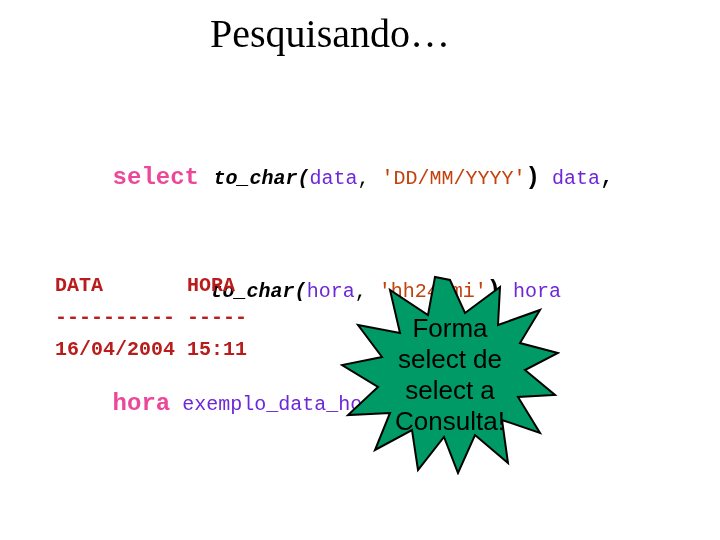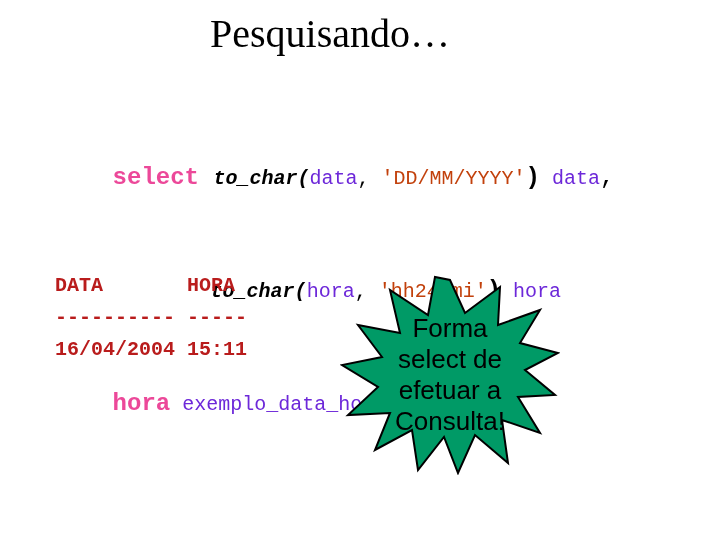--- a/index.html
+++ b/index.html
@@ -113,18 +113,18 @@
 <span>16/04/2004 15:11</span></div>
 
   <div class="burst-wrap">
     <svg width="220" height="200" viewBox="0 0 220 200">
       <polygon points="
         110,5 125,38 160,12 158,50 200,35 180,68 218,78 185,95 215,120 178,122 200,158 162,145 168,188 135,160 118,198 104,162 78,195 72,155 35,175 50,138 8,140 38,112 2,90 42,82 18,50 60,58 50,15 88,40 95,2" fill="#009a66" stroke="#000" stroke-width="2"></polygon>
     </svg>
     <div class="burst-text">
       <span>Forma</span><br>
       <span>select de</span><br>
-      <span>efetuar a</span><br>
+      <span>select a</span><br>
       <span>Consulta!</span>
     </div>
   </div>
 
 </div>
 
 </body></html>

